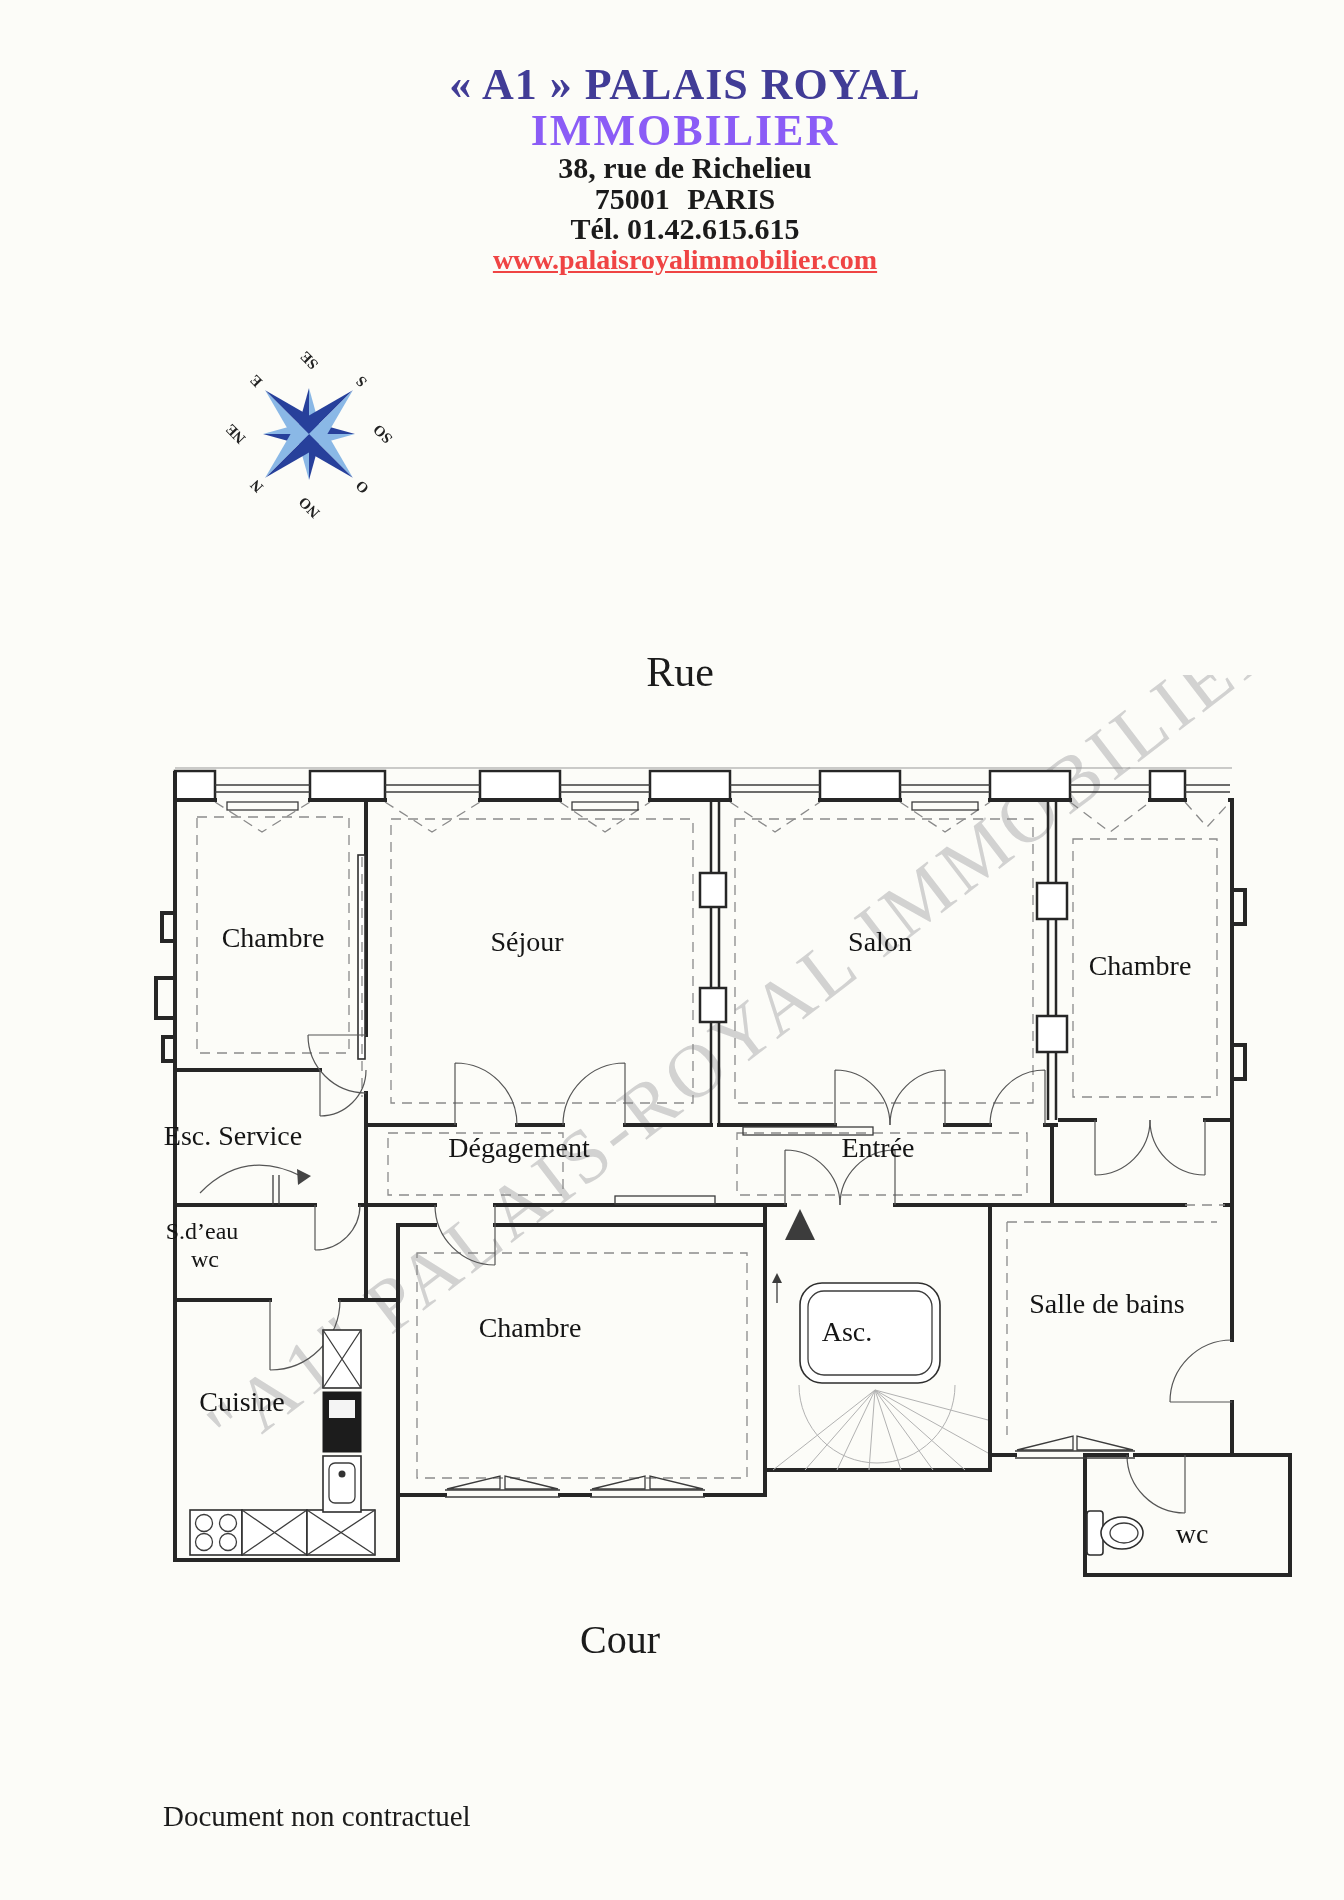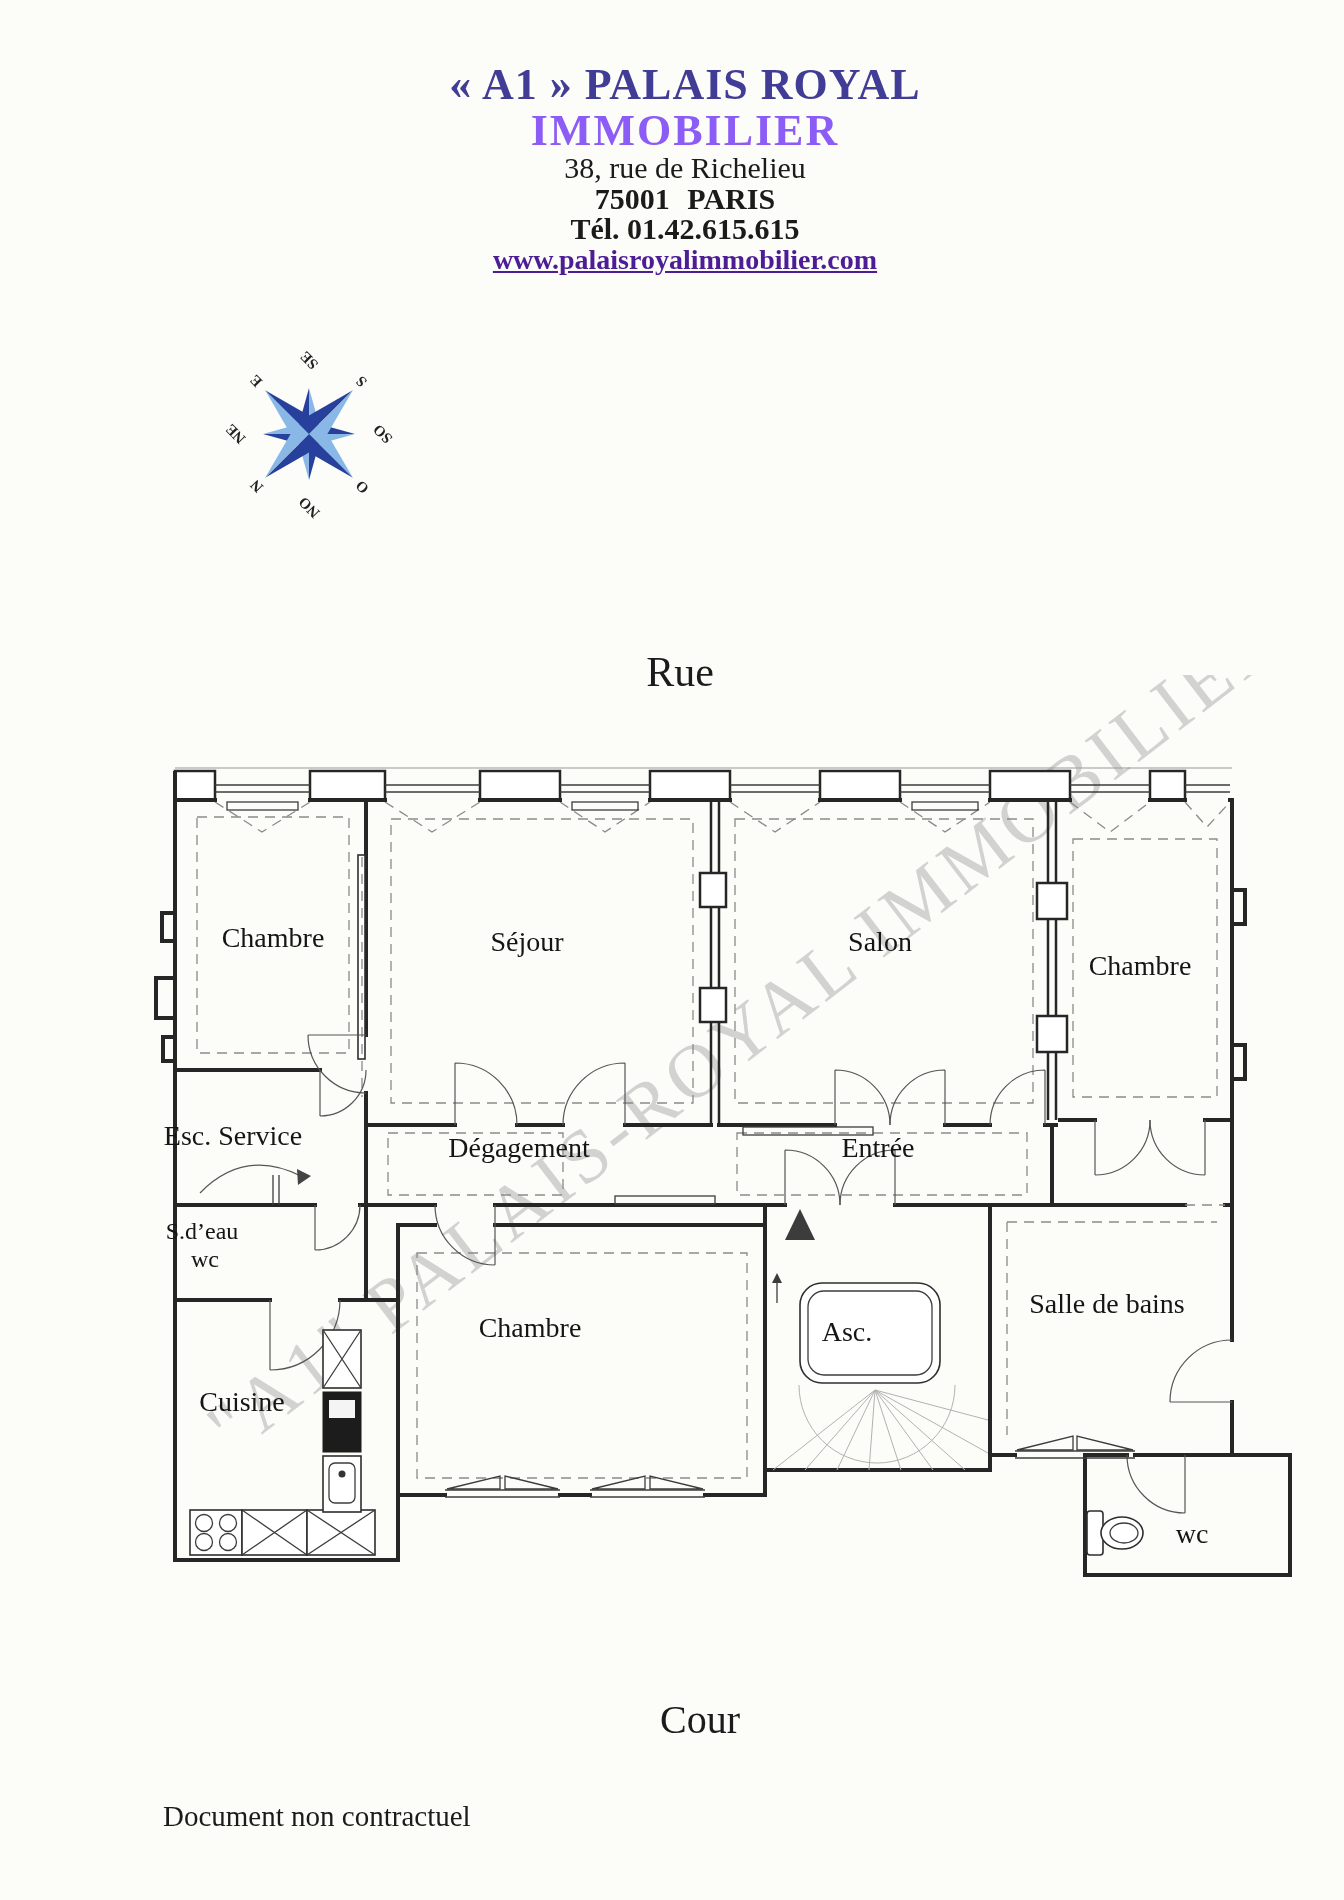--- a/index.html
+++ b/index.html
@@ -1,28 +1,28 @@
 <!DOCTYPE html>
 <html><head>
 <meta charset="utf-8">
 <style>
   html,body{margin:0;padding:0;background:#fcfcf8;}
   .page{position:relative;width:1344px;height:1900px;background:#fcfcf8;overflow:hidden;
         font-family:"Liberation Serif","DejaVu Serif",serif;color:#1b1b1b;padding-left:40px;}
   .hdr{position:absolute;left:345px;width:680px;text-align:center;line-height:1.05;}
   .brand1{top:62px;font-size:44px;font-weight:bold;letter-spacing:1px;}
   .brand2{top:108px;font-size:44px;font-weight:bold;letter-spacing:2px;}
-  .addr1{top:152px;font-size:30px;font-weight:normal;}
+  .addr1{top:152px;font-size:30px;font-weight:bold;}
   .addr2{top:183px;font-size:30px;font-weight:bold;word-spacing:10px;text-align:center;}
   .phone{top:213px;font-size:30px;font-weight:bold;}
   .site{top:245px;font-size:28px;font-weight:bold;text-decoration:underline;cursor:pointer;}
   .viewtitle{position:absolute;left:430px;top:503px;width:600px;text-align:center;
              font-size:36px;font-weight:bold;}
   .ruelabel{position:absolute;left:600px;top:648px;width:160px;text-align:center;font-size:42px;}
-  .courlabel{position:absolute;left:580px;top:1696px;width:160px;text-align:right;font-size:40px;}
+  .courlabel{position:absolute;left:580px;top:1616px;width:160px;text-align:left;font-size:40px;}
   .footer{position:absolute;left:163px;top:1800px;font-size:29px;}
   svg text{font-family:"Liberation Serif","DejaVu Serif",serif;}
   .rlabel{font-size:28px;fill:#151515;text-anchor:middle;}
   .rlabel-sm{font-size:24px;fill:#151515;text-anchor:middle;}
   .wall{fill:none;stroke:#262626;stroke-width:4;stroke-linecap:square;}
   .wall2{fill:none;stroke:#262626;stroke-width:2.5;}
   .pier{fill:#ffffff;stroke:#262626;stroke-width:2.5;}
   .thin{fill:none;stroke:#3c3c3c;stroke-width:1.3;}
   .faint{fill:none;stroke:#999999;stroke-width:1;}
   .dash{fill:none;stroke:#8a8a8a;stroke-width:1.3;stroke-dasharray:10 7;}
@@ -33,21 +33,21 @@
 </head>
 <body>
 
 <div class="page">
 
   <div class="hdr brand1" style="color:#413c96">« A1 » PALAIS ROYAL</div>
   <div class="hdr brand2" style="color:#8b5cf6">IMMOBILIER</div>
   <div class="hdr addr1">38, rue de Richelieu</div>
   <div class="hdr addr2">75001  PARIS</div>
   <div class="hdr phone">Tél. 01.42.615.615</div>
-  <a class="hdr site" style="color:#4c1d95">www.palaisroyalimmobilier.com</a>
+  <a class="hdr site" style="color:#ef4444">www.palaisroyalimmobilier.com</a>
 
   <svg style="position:absolute;left:224px;top:349px" width="170" height="170" viewBox="0 0 170 170">
     <g transform="rotate(225 85 85)">
       <g>
         <g transform="rotate(45 85 85)">
           <polygon points="85,39 75,75 85,85" fill="#27409b"></polygon>
             <polygon points="85,39 95,75 85,85" fill="#8ab8e6"></polygon>
         </g>
         <g transform="rotate(135 85 85)">
           <polygon points="85,39 75,75 85,85" fill="#27409b"></polygon>

